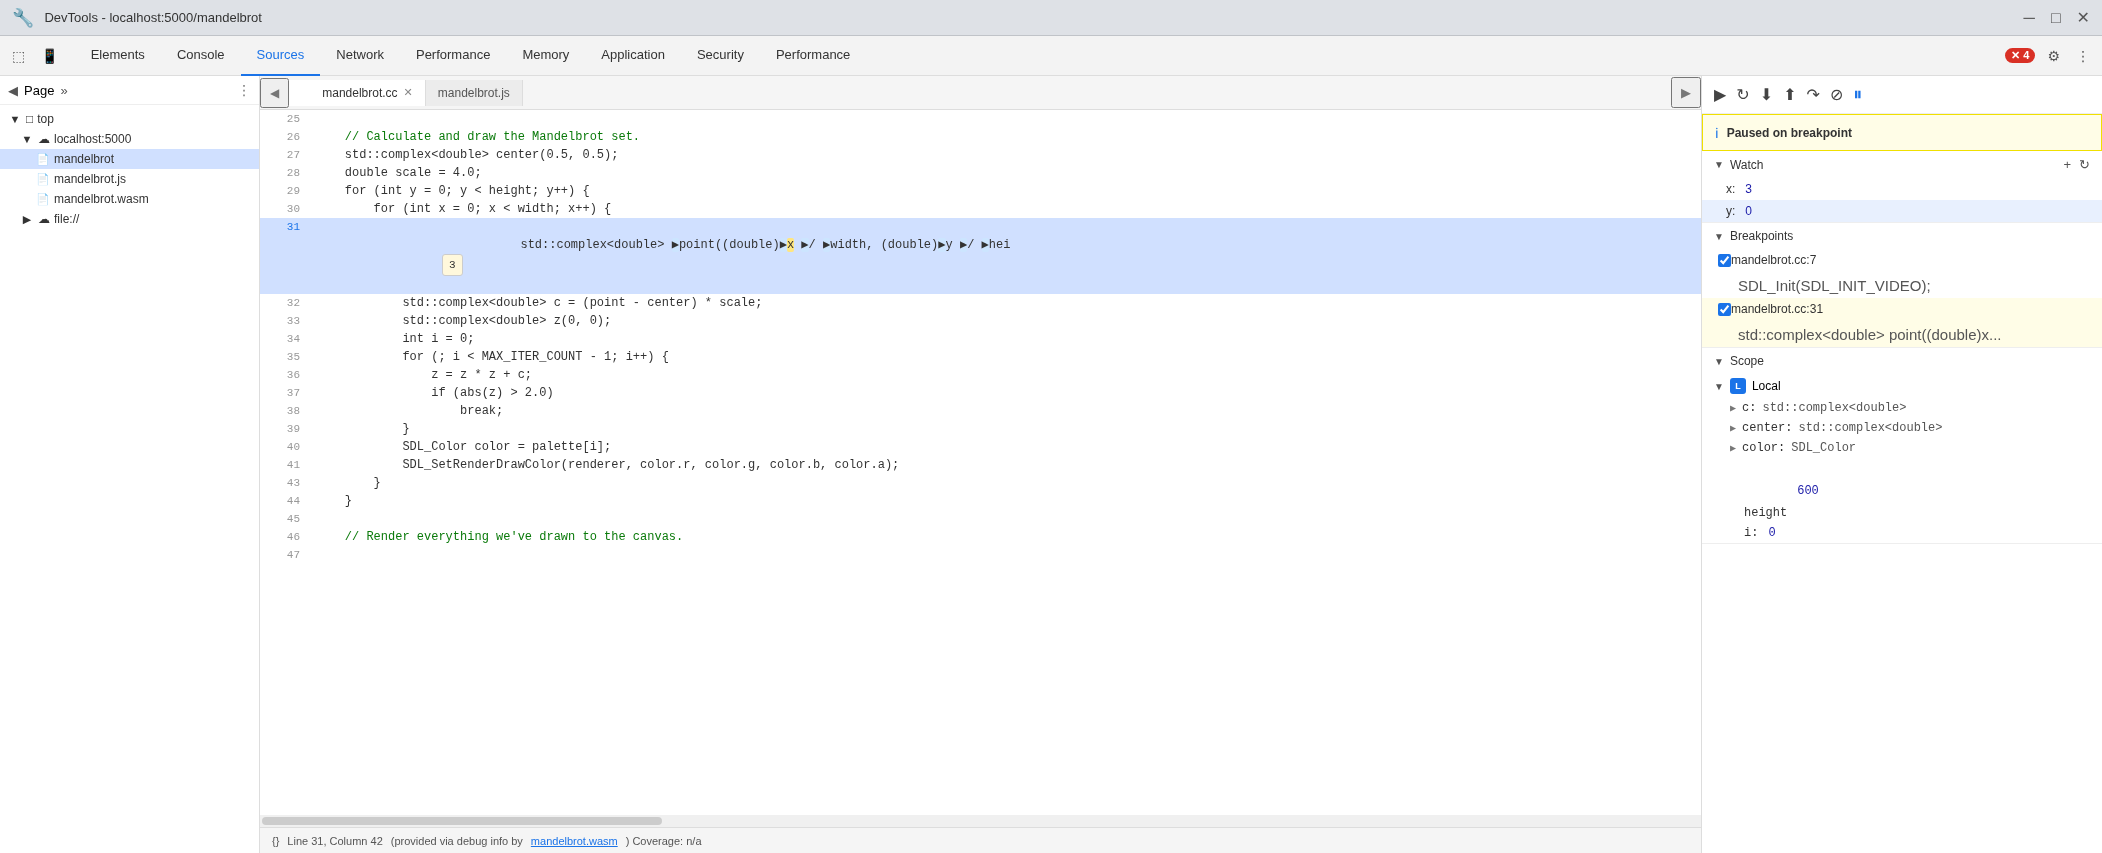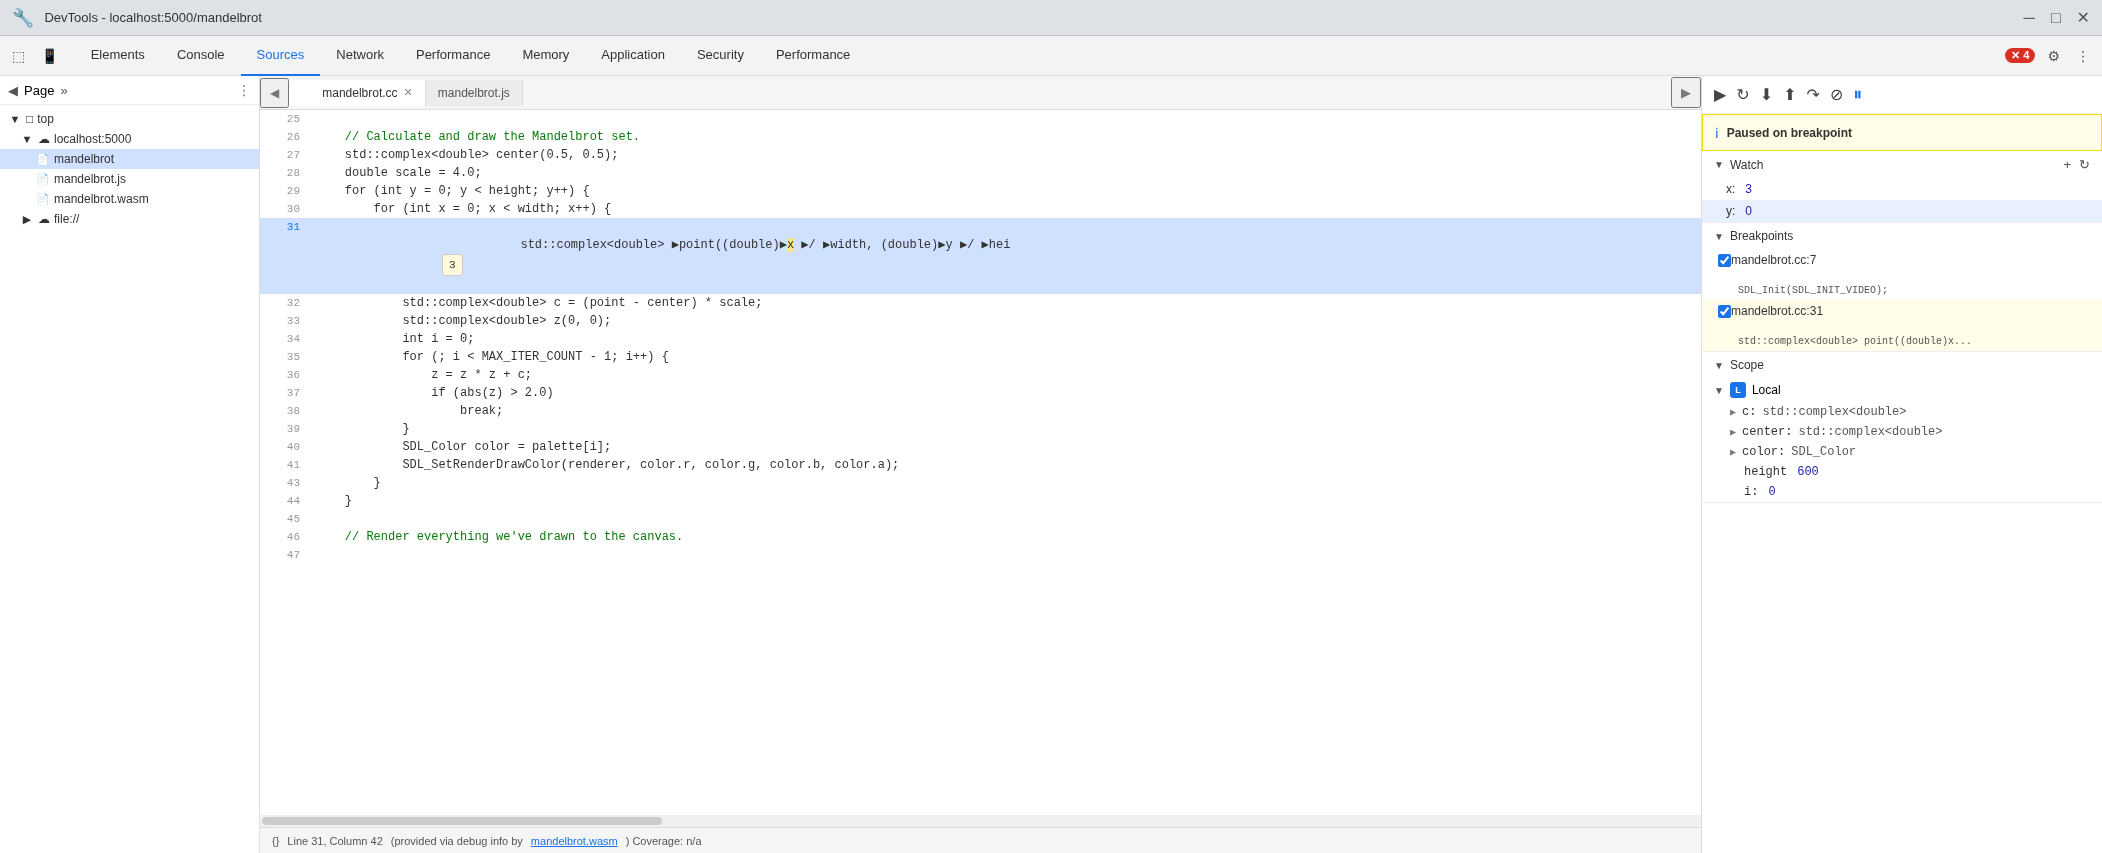--- a/index.html
+++ b/index.html
@@ -266,21 +266,21 @@
       padding: 4px 12px 4px 16px;
       font-size: 12px;
     }
     .bp-item-header {
       display: flex;
       align-items: center;
       gap: 0;
       color: #333;
     }
     .bp-item-check { width: 13px; height: 13px; accent-color: #1a73e8; }
-    .bp-item-detail { color: #555; margin-top: 18px; padding-left: 20px; font-size: 10px; font-family: Liberation Mono, monospace; }
+    .bp-item-detail { color: #555; margin-top: 10px; padding-left: 20px; font-size: 15px; font-family: Liberation Sans, sans-serif; }
     .bp-item.active-bp { background: #fffde7; }
 
     .scope-section { padding: 0; }
     .scope-header {
       display: flex;
       align-items: center;
       padding: 4px 12px;
       gap: 6px;
       font-size: 12px;
       font-weight: 500;
@@ -619,21 +619,21 @@
           <span class="arrow">▶</span>
           <span class="key">center:</span>
           <span class="type">std::complex&lt;double&gt;</span>
         </div>
         <div class="scope-item">
           <span class="arrow">▶</span>
           <span class="key">color:</span>
           <span class="type">SDL_Color</span>
         </div>
         <div class="scope-item">
-          <span class="key" style="padding-left:14px;">height</span>
+          <span class="key" style="padding-left:14px;margin-top:45px;">height</span>
           <span class="val">600</span>
         </div>
         <div class="scope-item">
           <span class="key" style="padding-left:14px;">i:</span>
           <span class="val">0</span>
         </div>
       </div>
     </div>
   </div>
 </div>

